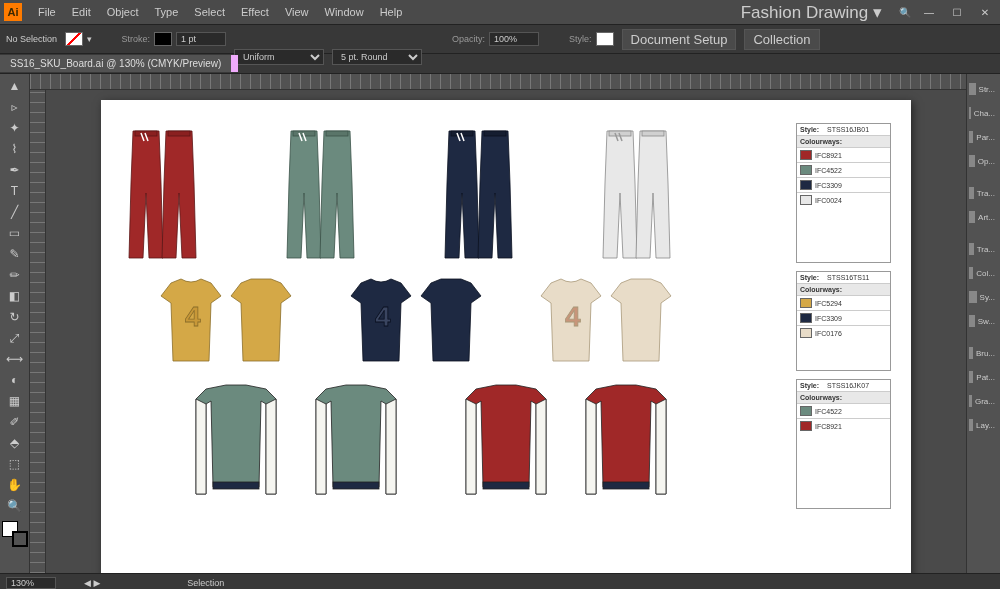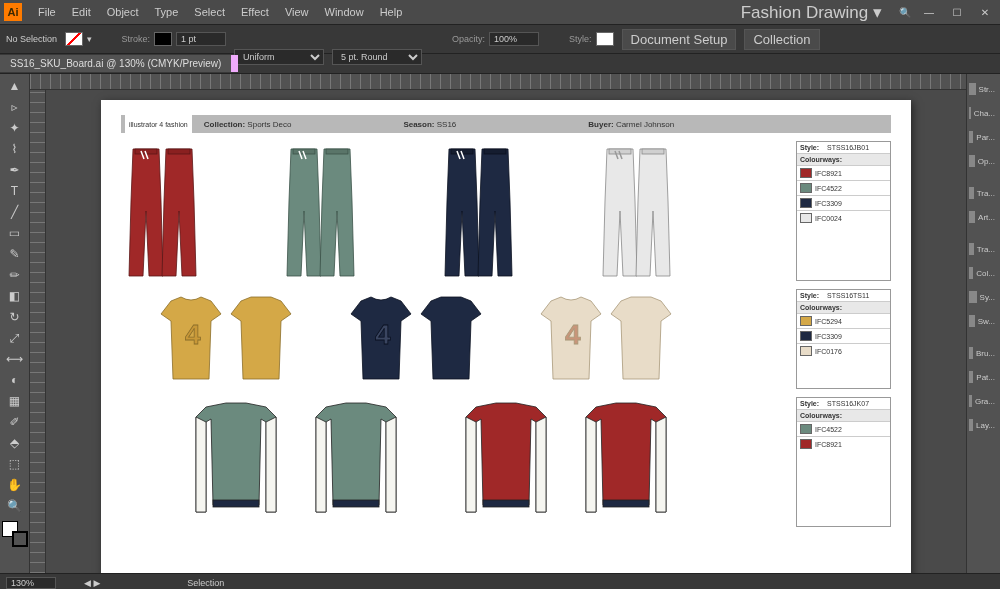--- a/index.html
+++ b/index.html
@@ -153,28 +153,20 @@
     </div>
   </div>
   </div>
 
   <div class="canvas-wrap">
     <div class="ruler-h"></div>
     <div class="ruler-v"></div>
     <div class="canvas-inner">
       <div class="artboard">
 
-        <div class="doc-header">
-          <div class="doc-header-logo">
-              <span>illustrator 4 fashion</span>
-            </div>
-          <span><strong>Collection:</strong> <span>Sports Deco</span></span>
-          <span style="margin-left:100px"><strong>Season:</strong> <span>SS16</span></span>
-          <span style="margin-left:120px"><strong>Buyer:</strong> <span>Carmel Johnson</span></span>
-        </div>
 
         <div class="doc-section">
           <div class="garment-row">
             <svg width="150" height="140">
                 <g fill="#a02828" stroke="#5a1515" stroke-width="0.8">
                   <path d="M12,8 L38,8 L40,60 L42,135 L28,135 L25,70 L22,135 L8,135 L10,60 Z"></path>
                   <path d="M45,8 L71,8 L73,60 L75,135 L61,135 L58,70 L55,135 L41,135 L43,60 Z"></path>
                   <rect x="14" y="8" width="22" height="5" fill="#8a2020"></rect>
                   <rect x="47" y="8" width="22" height="5" fill="#8a2020"></rect>
                   <path d="M20,10 l3,8 M24,10 l3,8" stroke="#fff" stroke-width="1.5" fill="none"></path>

